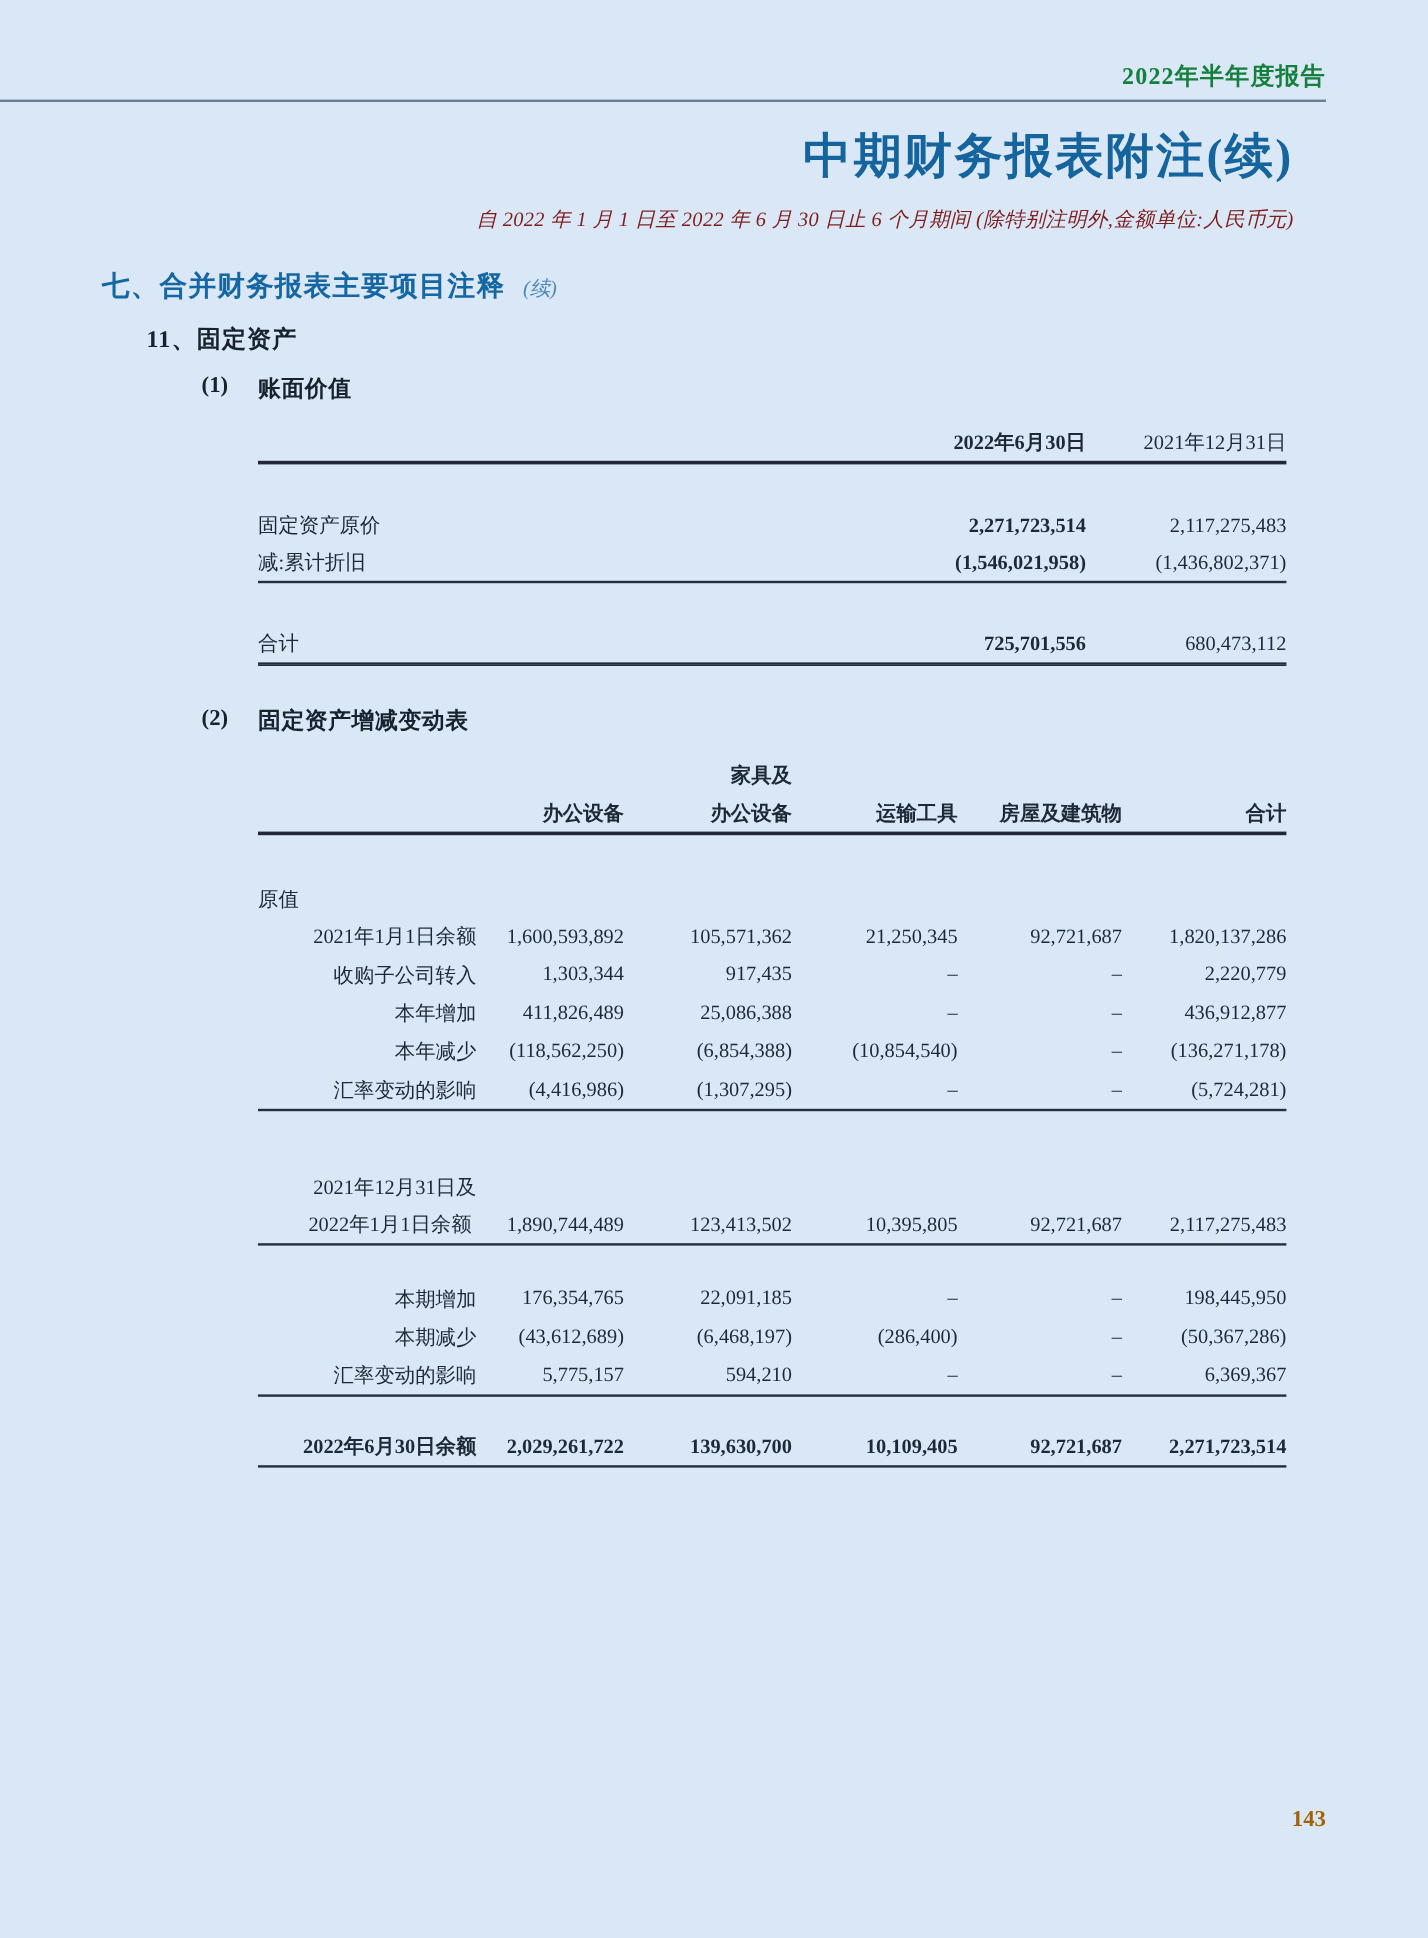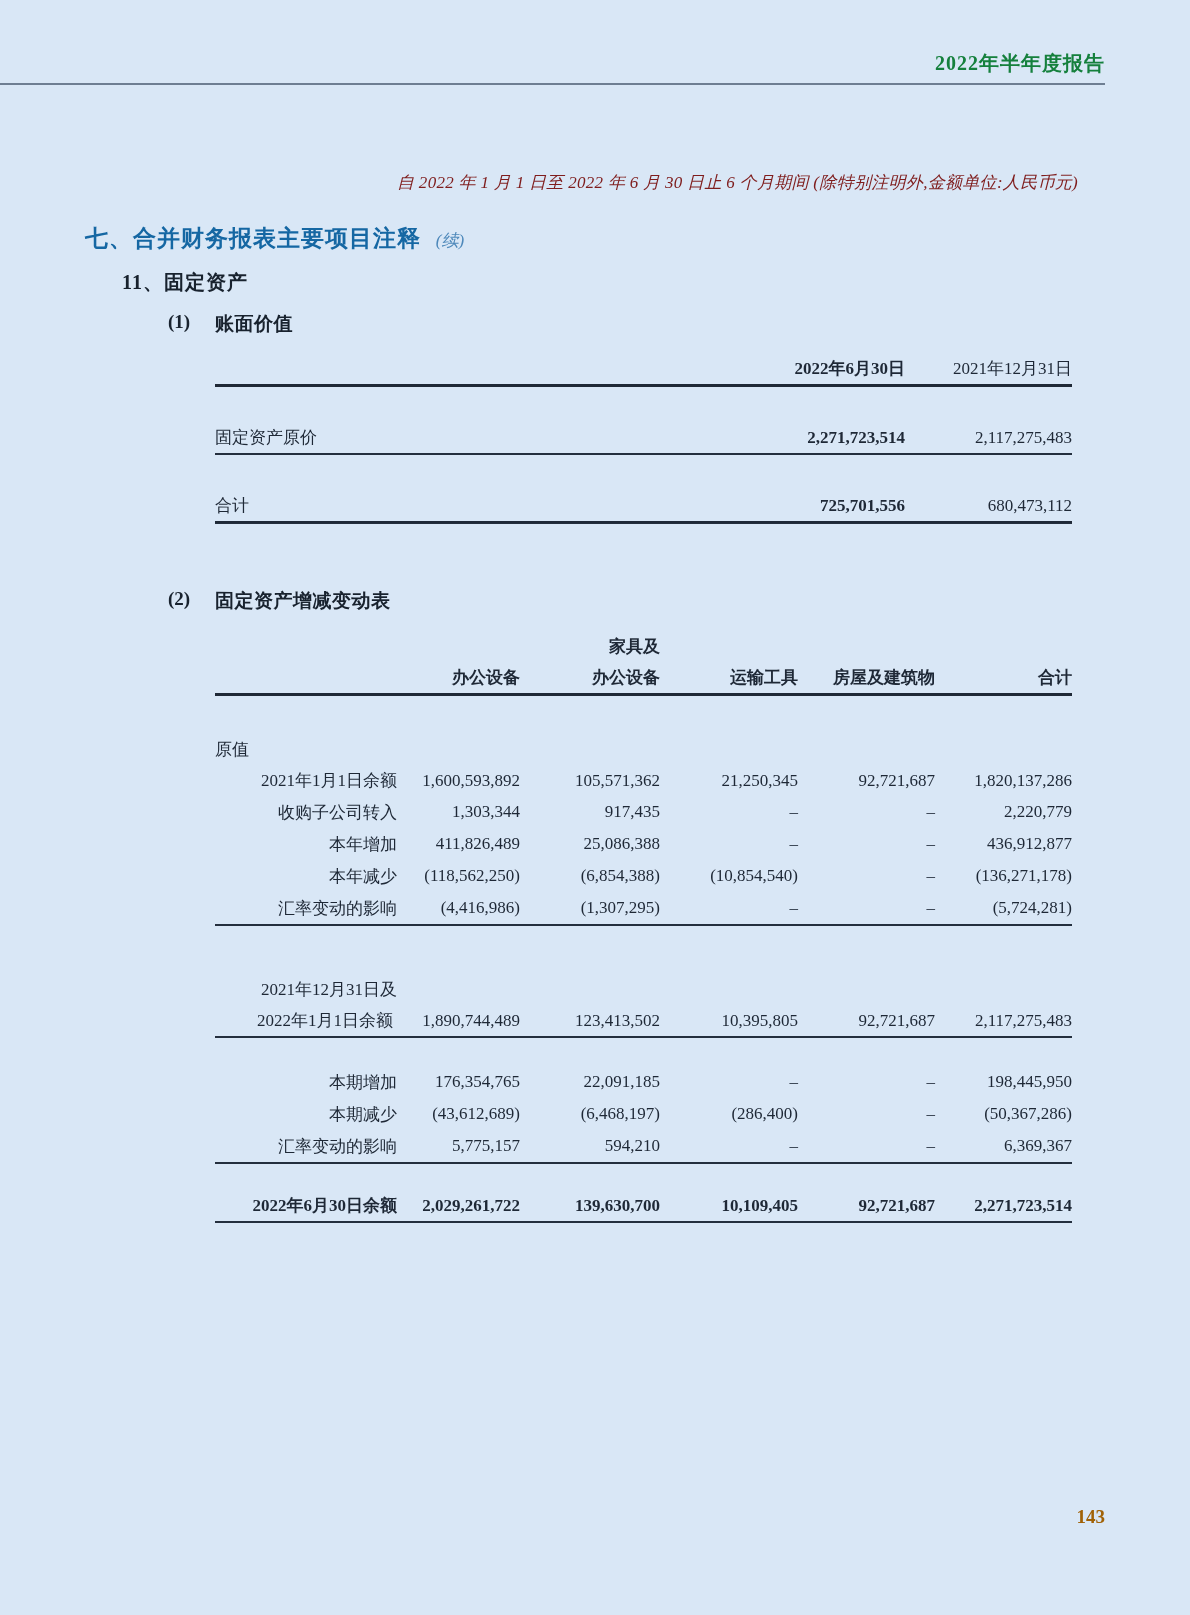--- a/index.html
+++ b/index.html
@@ -73,20 +73,21 @@
   }
 </style>
 </head>
 <body>
 
 <div class="page">
 
   <div class="top-header">2022年半年度报告</div>
   <div class="top-rule"></div>
 
+  <div class="doc-title">中期财务报表附注(续)</div>
   <div class="doc-subtitle">自 2022 年 1 月 1 日至 2022 年 6 月 30 日止 6 个月期间 (除特别注明外,金额单位:人民币元)</div>
 
   <div class="section-heading">
     <span>七、合并财务报表主要项目注释</span>
     <span class="cont">(续)</span>
   </div>
 
   <div class="item-title">11、固定资产</div>
 
   <div class="sub-heading" style="top:311px;">
@@ -99,20 +100,25 @@
       <div class="lbl"></div>
       <div class="num b">2022年6月30日</div>
       <div class="num">2021年12月31日</div>
     </div>
     <div class="rule thick"></div>
     <div class="sp35"></div>
     <div class="row h31">
       <div class="lbl">固定资产原价</div>
       <div class="num b">2,271,723,514</div>
       <div class="num">2,117,275,483</div>
+    </div>
+    <div class="row h31">
+      <div class="lbl">减:累计折旧</div>
+      <div class="num b">(1,546,021,958)</div>
+      <div class="num">(1,436,802,371)</div>
     </div>
     <div class="rule thin"></div>
     <div class="sp35"></div>
     <div class="row h31">
       <div class="lbl">合计</div>
       <div class="num b">725,701,556</div>
       <div class="num">680,473,112</div>
     </div>
     <div class="rule double"></div>
   </div>

